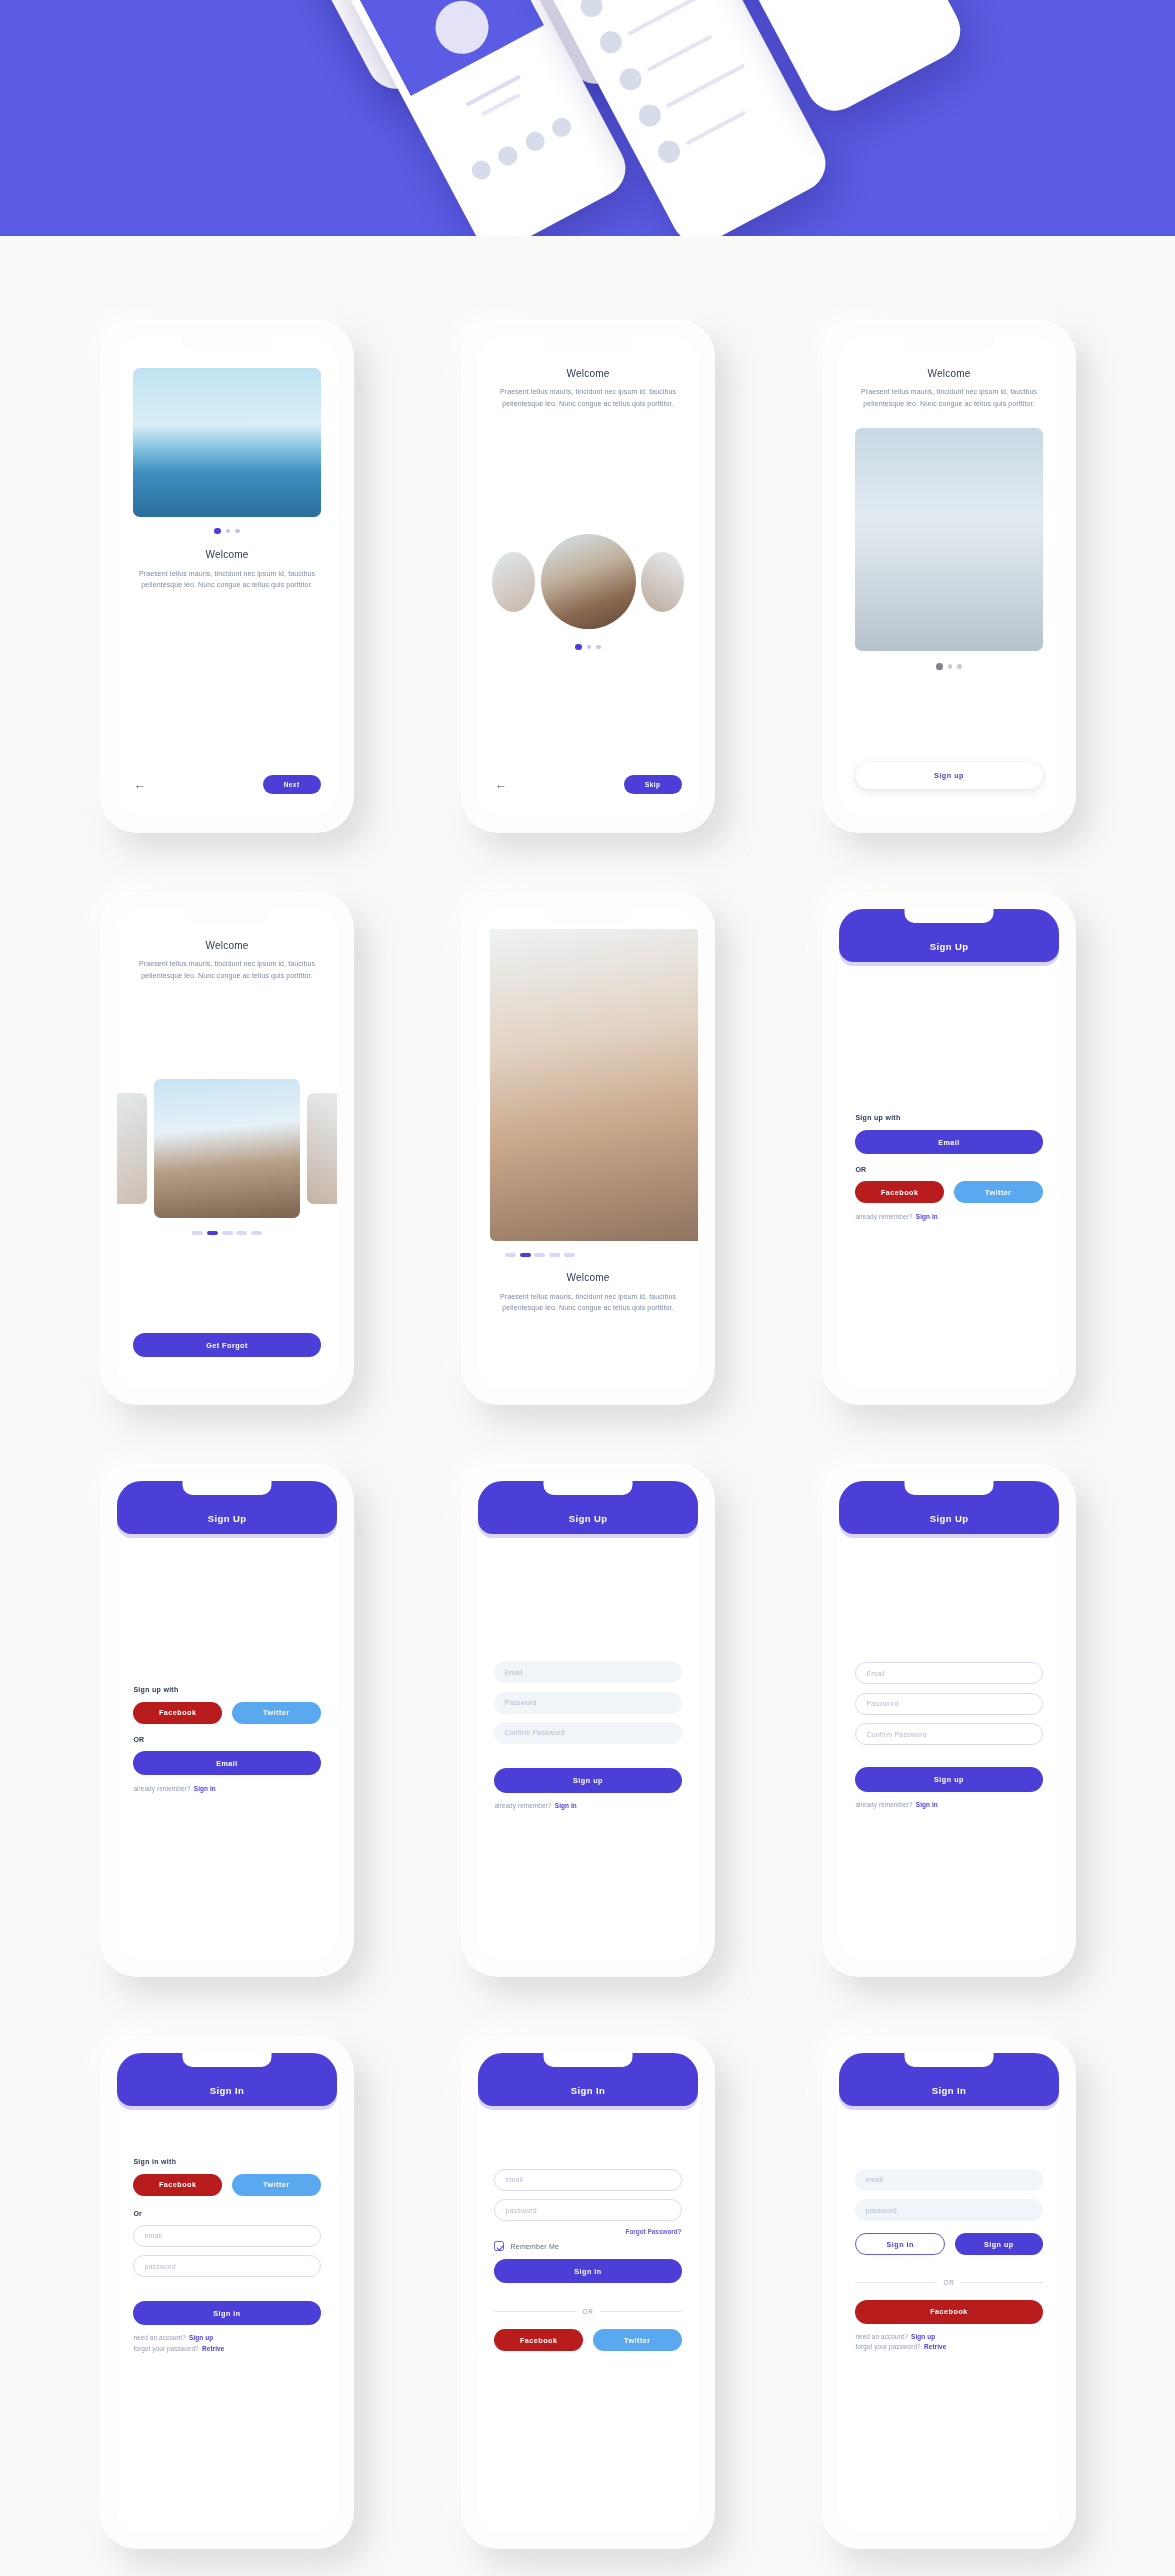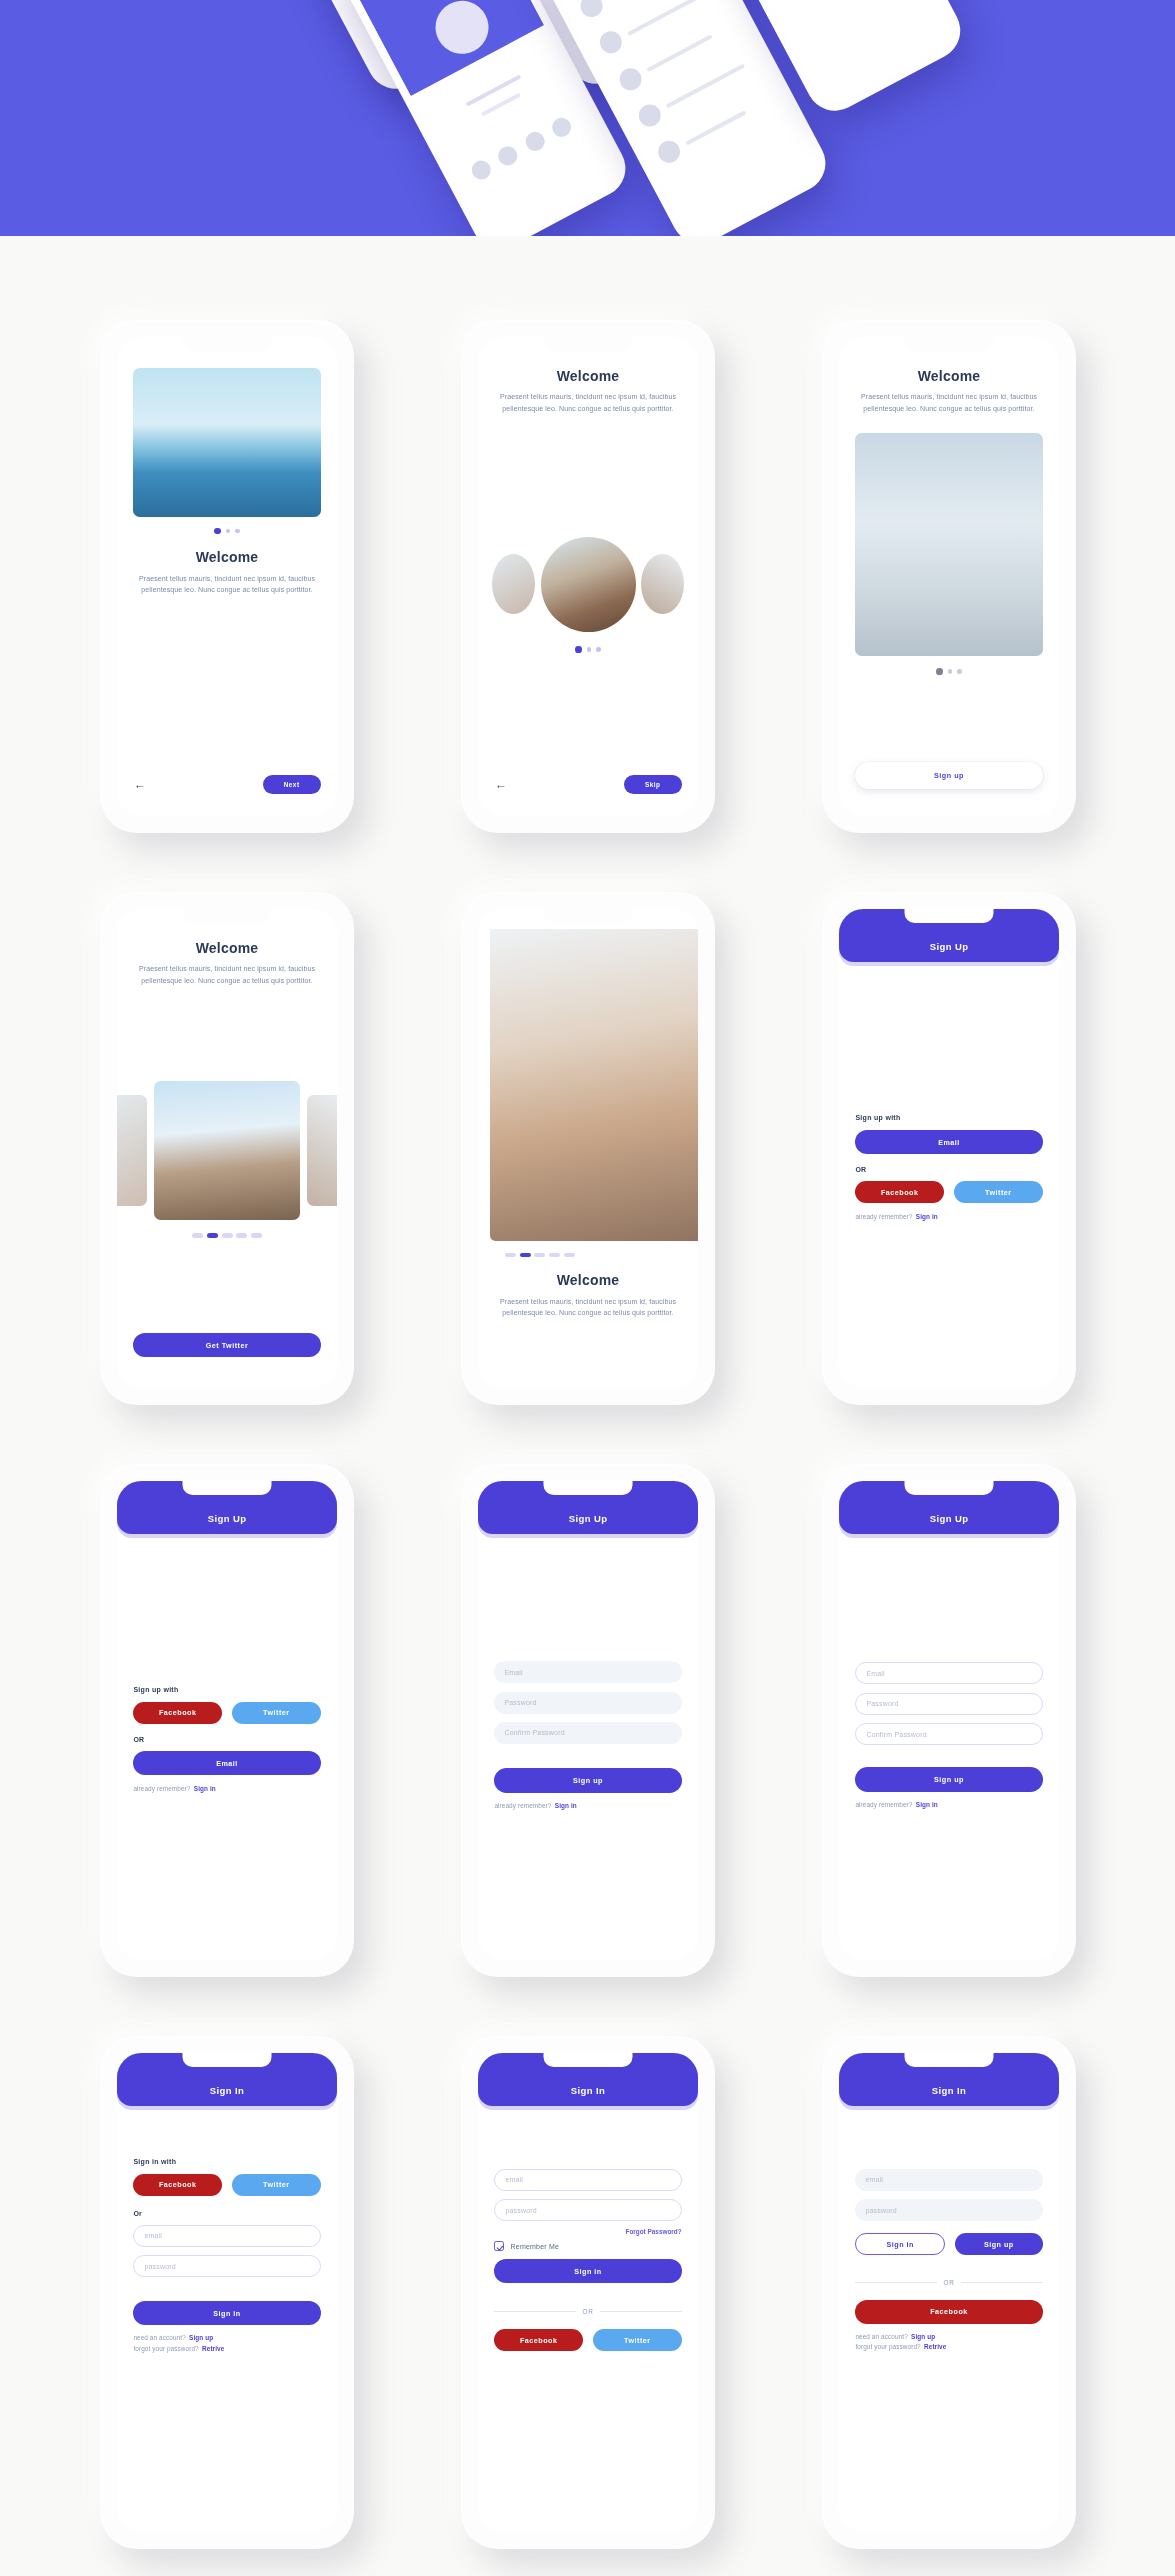--- a/index.html
+++ b/index.html
@@ -84,21 +84,21 @@
     display:flex; align-items:flex-end; justify-content:center;
     padding-bottom:10px;
     box-shadow:0 3.9px 0 rgba(168,160,245,.45);
     z-index:5;
   }
   .appbar-title { color:#FFF; font-size:9.5px; font-weight:700; letter-spacing:0.4px; }
 
   .body { position:absolute; left:0; right:0; top:0; bottom:0; padding:0 16.7px; }
   .body.with-bar { top:76px; }
 
-  .h-title { text-align:center; font-size:14px; font-weight:700; color:#2B3A57; letter-spacing:0.2px; }
+  .h-title { text-align:center; font-size:10px; font-weight:400; color:#2B3A57; letter-spacing:0.2px; }
   .h-sub {
     text-align:center; font-size:7px; line-height:1.62;
     color:#7B8AA8; margin-top:7.8px; letter-spacing:0.1px;
   }
 
   .photo { width:100%; border-radius:6.7px; background-size:cover; background-position:center; }
 
   
   .ph-car      { background:linear-gradient(180deg,#bfe3f2 0%,#d9eef7 38%,#7fc0dd 55%,#3f8fc0 70%,#2a6e9d 100%); }
   .ph-car::after{ content:""; }
@@ -337,21 +337,21 @@
           <span class="card-side ph-side2"></span>
         </div>
         <div class="bars" style="margin-top:13.4px;">
           <span class="bar"></span>
           <span class="bar active"></span>
           <span class="bar"></span>
           <span class="bar"></span>
           <span class="bar"></span>
         </div>
         <div class="spacer"></div>
-        <div class="btn btn-primary btn-wide">Get Twitter</div>
+        <div class="btn btn-primary btn-wide">Get Forgot</div>
       </div>
     </div>
   </div>
 
   <div class="phone">
     <div class="screen">
       <div class="notch"></div>
       <div class="body" style="display:flex;flex-direction:column;padding:0;">
         <div class="photo ph-couple" style="height:312px;border-radius:0 0 5.6px 5.6px;margin:20px 12.2px 0;"></div>
         <div class="bars" style="margin-top:12.2px;justify-content:flex-start;padding-left:27px;">

